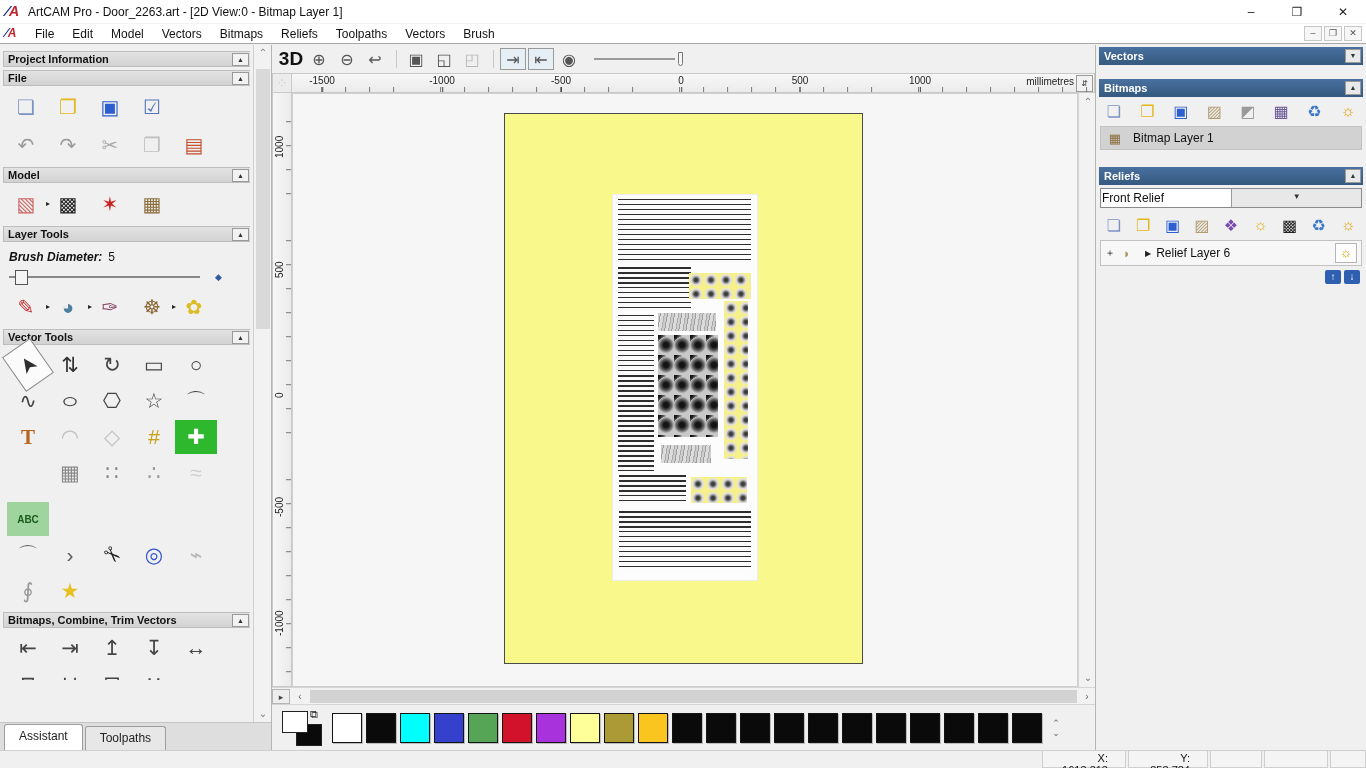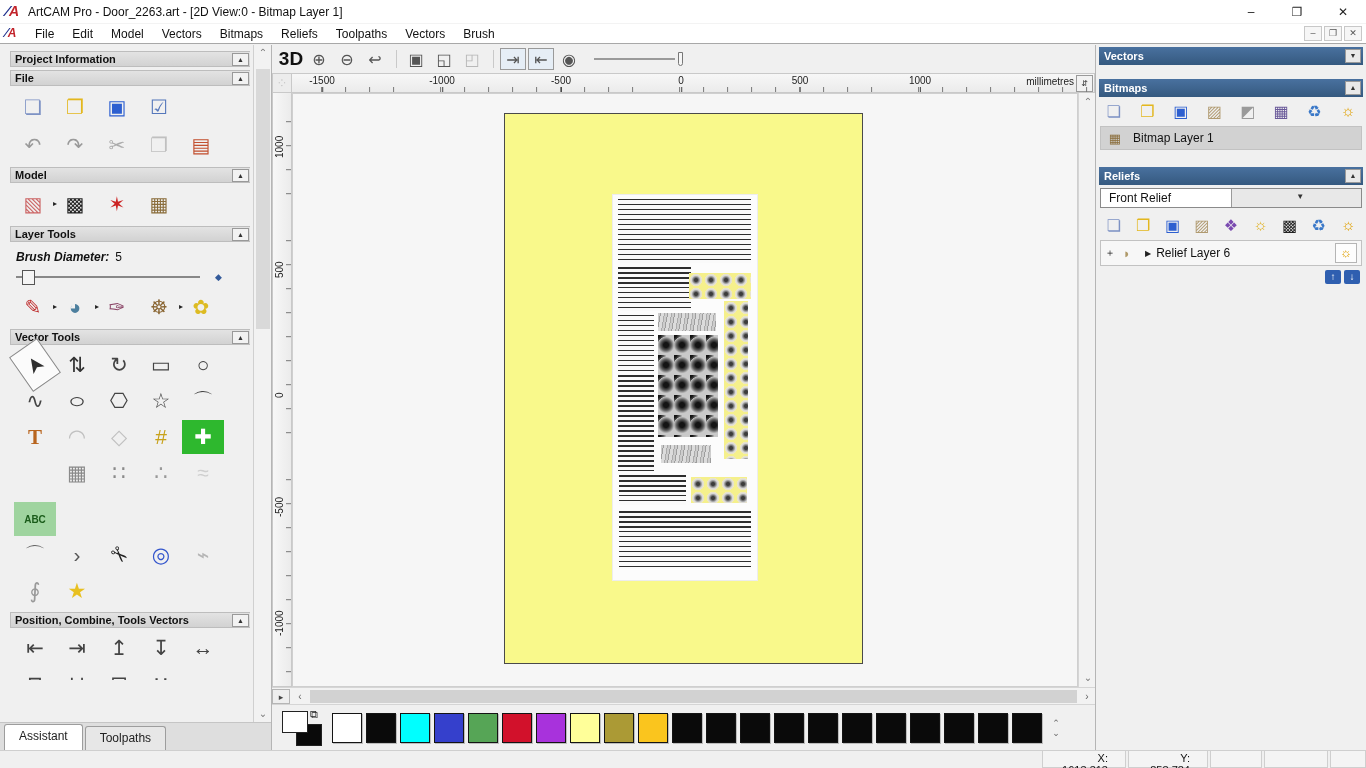--- a/index.html
+++ b/index.html
@@ -20,21 +20,21 @@
   #mdi-controls { margin-left:auto; display:flex; gap:2px; padding-right:4px; }
   .mdibtn { width:18px; height:15px; border:1px solid #c8c8c8; background:#f6f6f6; font-size:9px; line-height:13px; text-align:center; color:#555; }
 
   
   #main { position:absolute; top:45px; left:0; right:0; bottom:18px; display:flex; }
   #left-panel  { width:272px; background:#f0f0f0; position:relative; border-right:1px solid #b5b5b5; }
   #center      { flex:1; display:flex; flex-direction:column; background:#f0f0f0; min-width:0; }
   #right-panel { width:271px; background:#f0f0f0; position:relative; border-left:1px solid #b5b5b5; }
 
   
-  #lp-content { position:absolute; left:0; top:0; width:252px; bottom:28px; overflow:hidden; padding:3px 2px 0 10px; }
+  #lp-content { position:absolute; left:0; top:0; width:252px; bottom:28px; overflow:hidden; padding:3px 2px 0 3px; }
   .sec-hdr { height:16px; background:linear-gradient(#e3e3e3,#d2d2d2); border:1px solid #bdbdbd; border-right:none;
              display:flex; align-items:center; margin:3px 0 2px 0; }
   .sec-hdr b { font-size:11px; padding-left:4px; flex:1; }
   .collapse-btn { width:17px; height:13px; margin-right:1px; background:#f2f2f2; border:1px solid #999;
              font-size:7px; line-height:11px; text-align:center; color:#333; }
   #proj-info { display:grid; grid-template-columns:105px 1fr; padding:2px 0 4px 4px; line-height:15px; }
   #proj-info .b { font-weight:bold; }
   .icon-row { display:flex; align-items:center; padding:4px 0 4px 6px; }
   .tool { width:34px; height:30px; display:flex; align-items:center; justify-content:center;
           font-size:20px; margin-right:8px; position:relative; }
@@ -124,21 +124,21 @@
   .rp-tools { display:flex; align-items:center; padding:3px 6px; justify-content:space-between; }
   .rp-tools .tool { width:24px; height:22px; margin:0; font-size:16px; }
   .layer-row { height:24px; margin:1px 4px; background:#d2d2d2; display:flex; align-items:center; padding:0 4px; border:1px solid #c2c2c2; }
   .layer-thumb { width:20px; height:16px; font-size:13px; display:flex; align-items:center; justify-content:center; margin-right:8px; }
   .layer-row .lbl { font-size:12px; flex:1; }
   .bulb-btn { width:22px; height:20px; border:1px solid #b5b5b5; background:#fdfdfd; color:#e0a000; font-size:13px; text-align:center; line-height:18px; }
   #relief-row { background:#f7f7f7; height:26px; }
   #relief-row .plus { font-size:10px; color:#222; margin-right:2px; }
   #relief-row .arr { font-size:8px; color:#222; margin-right:5px; }
   #combo { margin:3px 4px; height:20px; background:#fff; border:1px solid #8a8a8a; display:flex; align-items:center; }
-  #combo span { flex:1; padding-left:8px; font-size:12px; }
+  #combo span { flex:1; padding-left:1px; font-size:12px; }
   #combo .drop { width:17px; height:18px; background:#e8e8e8; border-left:1px solid #9a9a9a; font-size:8px; text-align:center; line-height:16px; color:#333; }
   #updown { display:flex; justify-content:flex-end; gap:3px; padding:3px 6px; }
   #updown .ud { width:16px; height:14px; background:#2f5fb0; color:#fff; font-size:10px; line-height:13px; text-align:center; border-radius:2px; }
 
   
   #statusbar { position:absolute; left:0; bottom:0; right:0; height:18px; background:#f0f0f0; border-top:1px solid #cfcfcf; display:flex; }
   .st-cell { border:1px solid #cfcfcf; border-top:none; margin-right:2px; padding:1px 17px; font-size:11px; background:#f4f4f4;text-align:right; }
   .st-fill { flex:1; border:none; background:transparent; }
   .w1{width:84px;} .w2{width:80px;} .w3{width:52px;} .w4{width:64px;} .w5{width:34px; margin-right:0;}
 </style>
@@ -270,21 +270,21 @@
           <div class="tool" style="color: rgb(102, 102, 102);">⌒</div>
           <div class="tool" style="color: rgb(85, 85, 85);">›</div>
           <div class="tool rot45" style="color: rgb(34, 34, 34);">✂</div>
           <div class="tool" style="color: rgb(51, 85, 204);">◎</div>
           <div class="tool" style="color: rgb(181, 181, 181);">⌁</div>
           <div class="tool" style="color: rgb(153, 153, 153);">∮</div>
           <div class="tool" style="color: rgb(232, 192, 32);">★</div>
         </div>
 
       <div class="sec-hdr">
-        <b>Position, Combine, Tools Vectors</b>
+        <b>Bitmaps, Combine, Trim Vectors</b>
         <span class="collapse-btn">▲</span>
       </div>
       <div id="pos-grid-wrap">
         <div class="vt-grid">
 
         <div class="tool" style="color: rgb(68, 68, 68);">⇤</div>
             <div class="tool" style="color: rgb(68, 68, 68);">⇥</div>
             <div class="tool" style="color: rgb(68, 68, 68);">↥</div>
             <div class="tool" style="color: rgb(68, 68, 68);">↧</div>
             <div class="tool" style="color: rgb(68, 68, 68);">↔</div>

